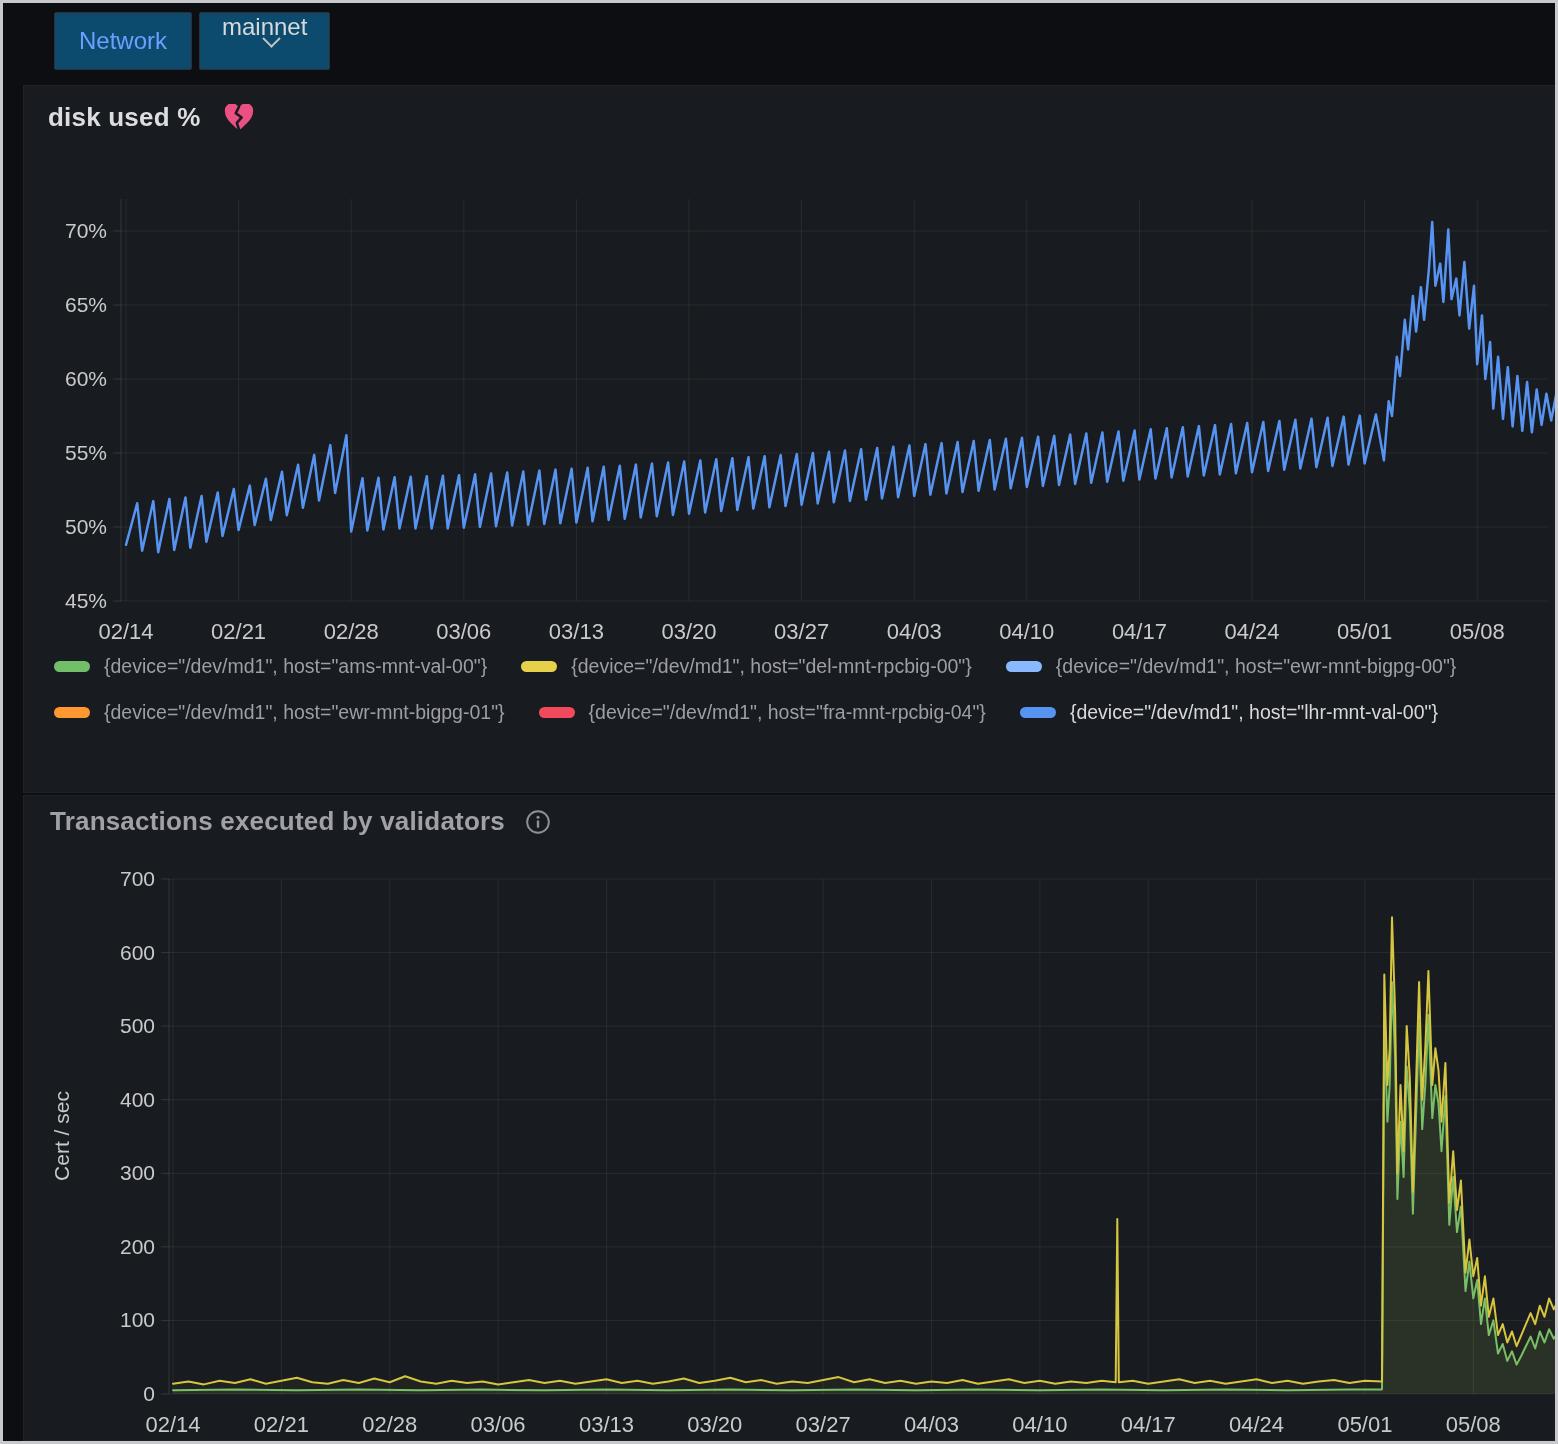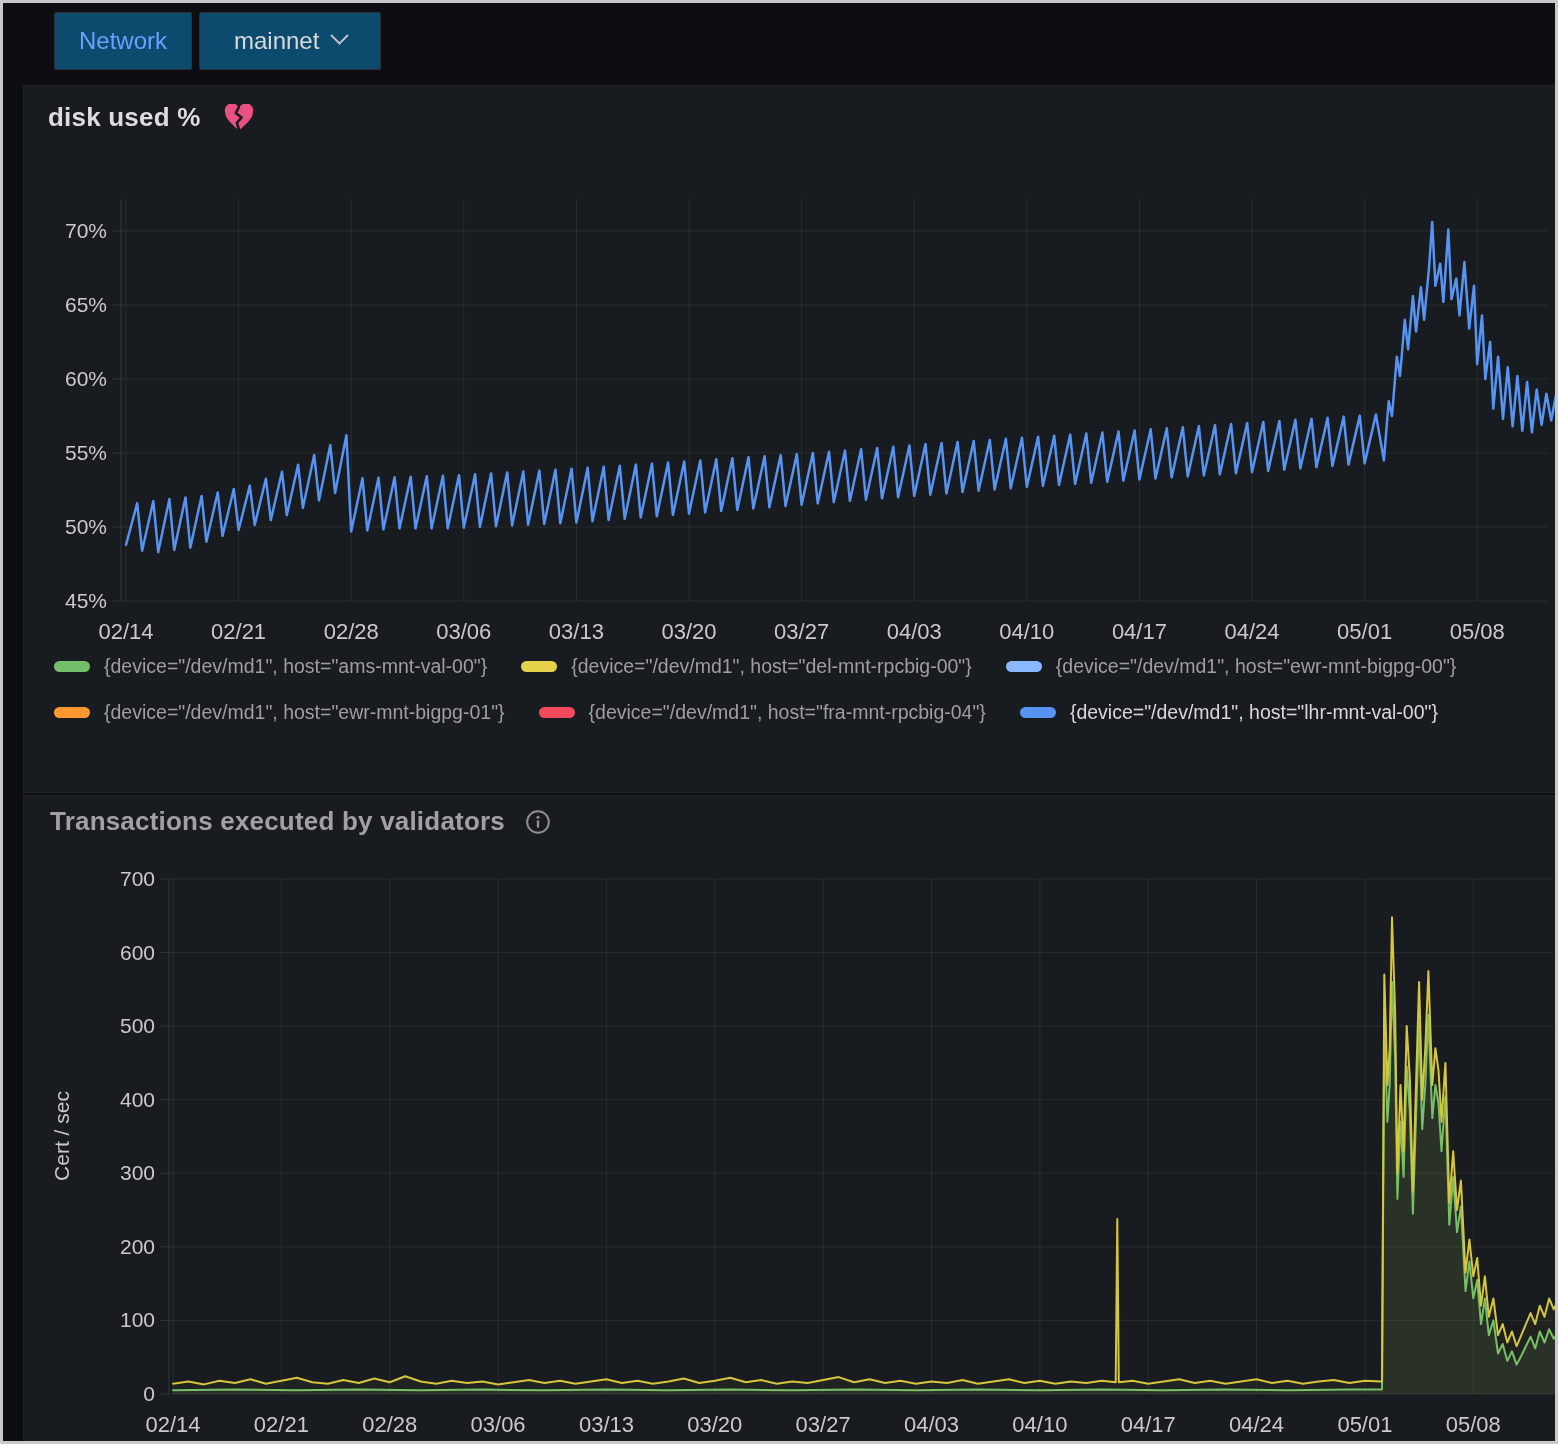--- a/index.html
+++ b/index.html
@@ -3,21 +3,21 @@
 <meta charset="utf-8">
 <style>
   html,body{margin:0;padding:0;background:#0d0e11;}
   body{width:1558px;height:1444px;position:relative;overflow:hidden;
        font-family:"Liberation Sans", sans-serif;
        border:3px solid #c7c9cc;box-sizing:border-box;}
   .topbar{position:absolute;left:6px;top:6px;height:68px;}
   .varbox{position:absolute;top:3px;height:58px;border:1px solid #2e3036;border-radius:2px;
           background:#0c4a6e;display:flex;align-items:center;box-sizing:border-box;margin-left:42px;}
   .varbox.label{left:3px;padding:0 24px;}
-  .varbox.value{left:148px;padding:0 34px;}
+  .varbox.value{left:148px;padding:0 22px;flex-direction:column;}
   .var-label{color:#6e9fff;font-size:24px;font-weight:500;}
   .var-value{color:#d8d9da;font-size:24px;font-weight:500;}
   .chev{display:inline-block;width:11px;height:11px;border-right:2px solid #c3c4c7;
         border-bottom:2px solid #c3c4c7;transform:rotate(45deg) translate(-2px,-2px);
         margin-left:14px;margin-top:-6px;}
   .panel{position:absolute;left:20px;width:1546px;background:#181b1f;
          border:1px solid #202227;box-sizing:border-box;}
   #panel-disk{top:82px;height:708px;}
   #panel-tx{top:792px;height:646px;}
   .panel-title-row{position:absolute;display:flex;align-items:center;z-index:3;}

